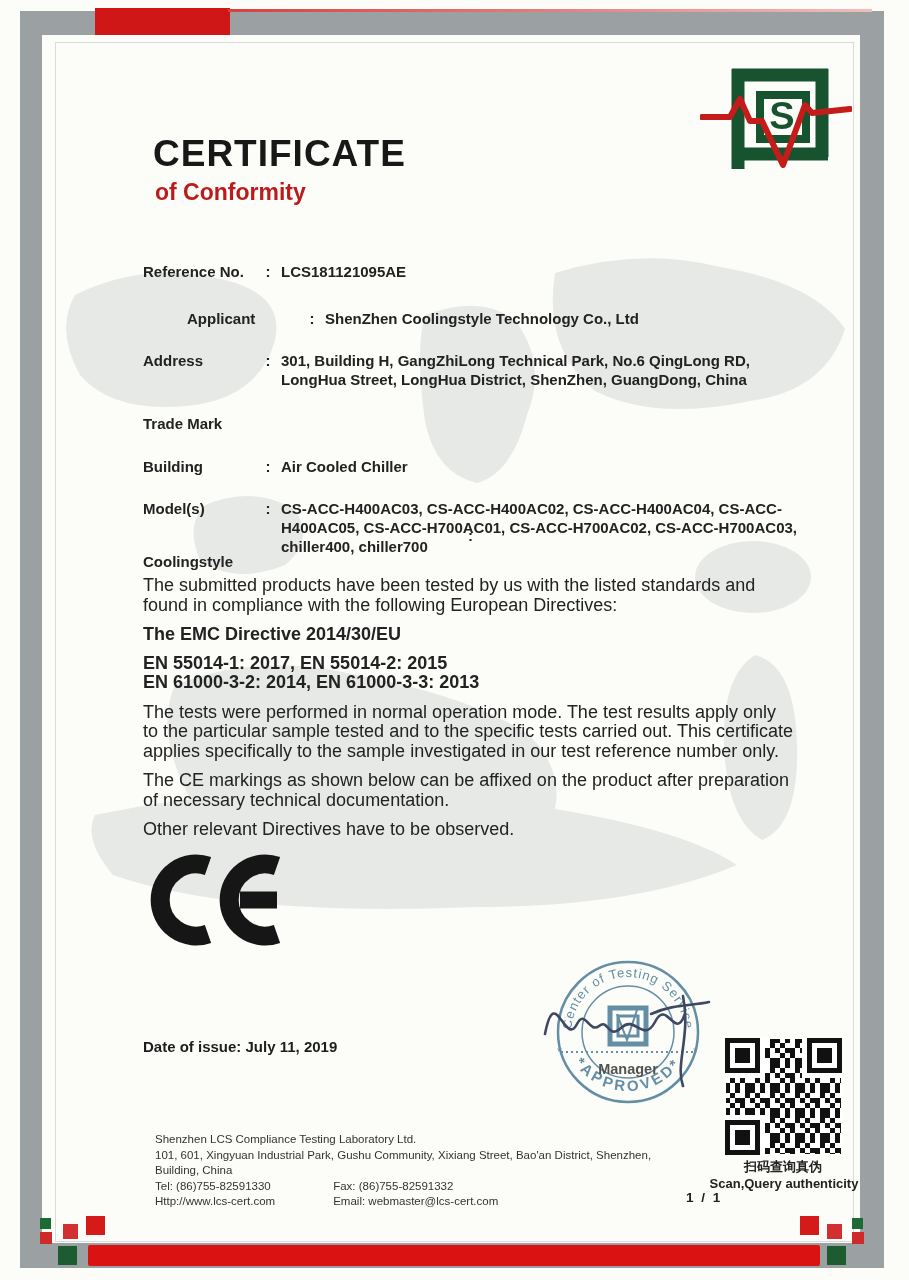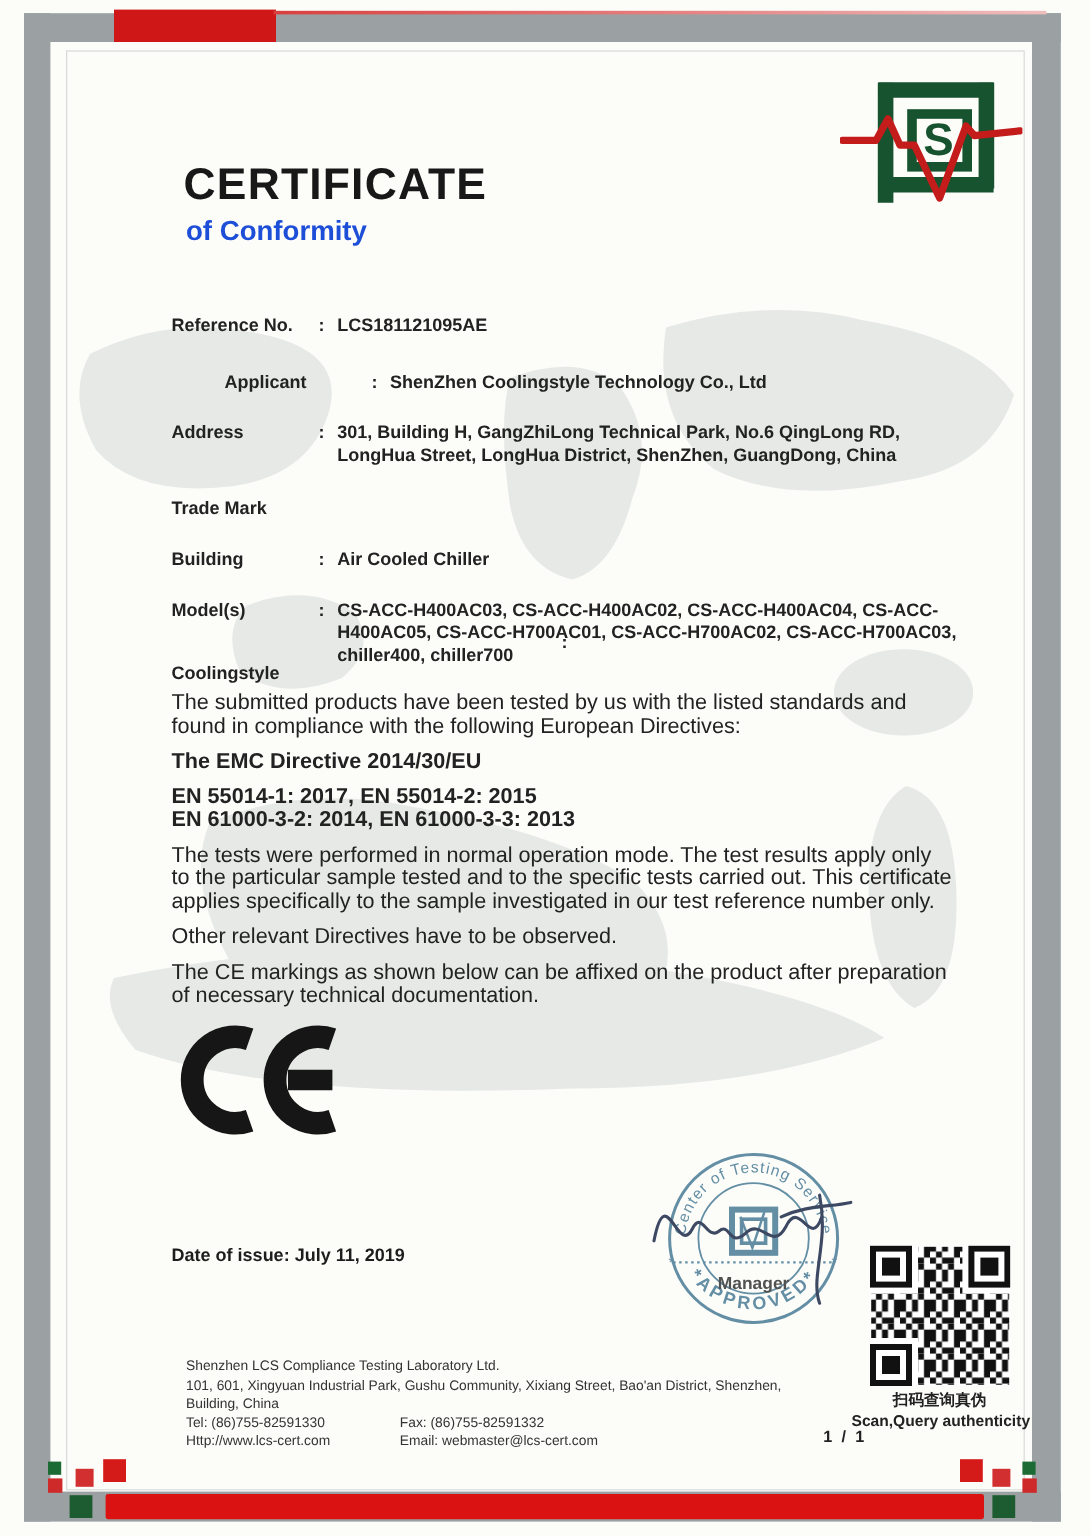--- a/index.html
+++ b/index.html
@@ -20,21 +20,21 @@
     border:1px solid #d8dbdb;}
   
   .red-bottom-bar{position:absolute;left:88px;top:1245px;width:732px;height:21px;background:#da1212;border-radius:2px;}
   .deco{position:absolute;}
   
   .map{position:absolute;left:55px;top:255px;}
   
   .logo{position:absolute;left:700px;top:57px;width:152px;height:122px;}
   
   .title1{position:absolute;left:153px;top:133px;font-size:37px;font-weight:700;color:#181818;letter-spacing:1px;}
-  .title2{position:absolute;left:155px;top:179px;font-size:23px;font-weight:700;color:#1d4ed8;}
+  .title2{position:absolute;left:155px;top:179px;font-size:23px;font-weight:700;color:#b91c1c;}
   
   .field-row{position:absolute;left:143px;width:655px;display:flex;font-size:15px;font-weight:700;line-height:19px;color:#222;}
   .field-label{flex:0 0 112px;}
   .field-colon{flex:0 0 26px;text-align:center;}
   .field-value{flex:1;}
   
   .body-text{position:absolute;left:143px;top:576px;width:652px;font-size:18px;line-height:19.5px;color:#222;}
   .body-text p{margin:0 0 10px 0;}
   .body-text .bold{font-weight:700;margin-bottom:9px;}
   .body-text .standards{font-weight:700;margin-bottom:10px;}
@@ -139,22 +139,22 @@
   </div>
 
   <div class="body-text">
     <p>The submitted products have been tested by us with the listed standards and found in compliance with the following European Directives:</p>
     <p class="bold">The EMC Directive 2014/30/EU</p>
     <div class="standards">
       <div>EN 55014-1: 2017, EN 55014-2: 2015</div>
       <div>EN 61000-3-2: 2014, EN 61000-3-3: 2013</div>
     </div>
     <p>The tests were performed in normal operation mode. The test results apply only to the particular sample tested and to the specific tests carried out. This certificate applies specifically to the sample investigated in our test reference number only.</p>
+    <p>The CE markings as shown below can be affixed on the product after preparation of necessary technical documentation.</p>
     <p>Other relevant Directives have to be observed.</p>
-    <p>The CE markings as shown below can be affixed on the product after preparation of necessary technical documentation.</p>
   </div>
 
   <svg class="ce" viewBox="0 0 145 100">
     <g stroke="#161616" stroke-width="19" fill="none">
       <path d="M72,16 A36,36 0 1 0 72,84"></path>
       <path d="M141,16 A36,36 0 1 0 141,84"></path>
     </g>
     <line x1="104" y1="50" x2="141" y2="50" stroke="#161616" stroke-width="17"></line>
   </svg>
 

